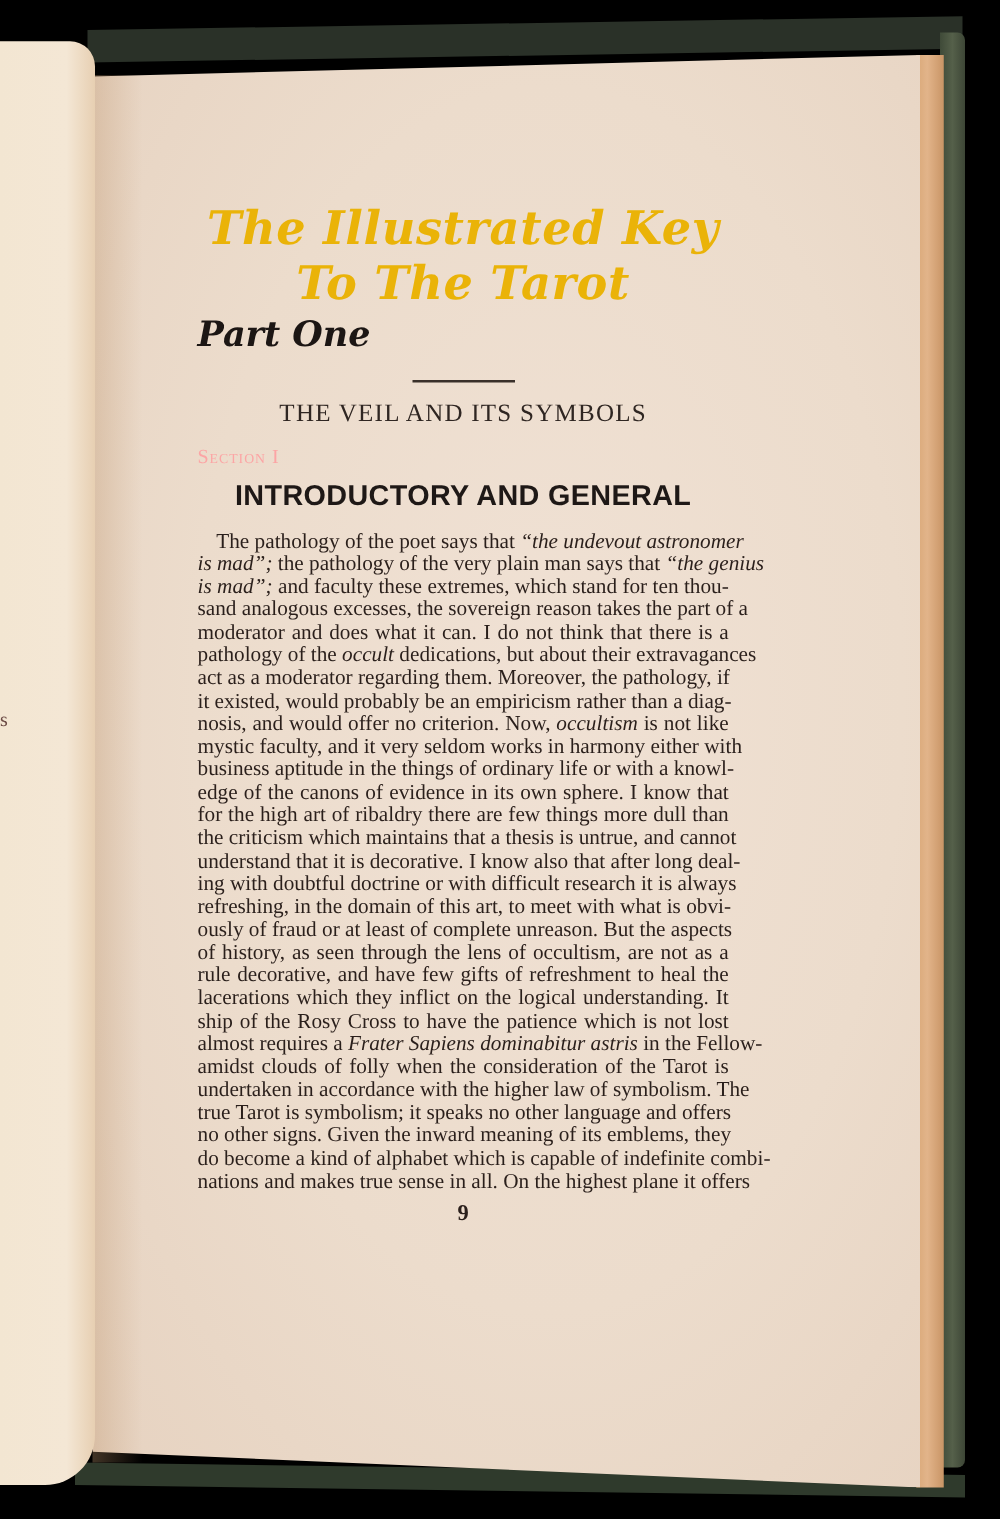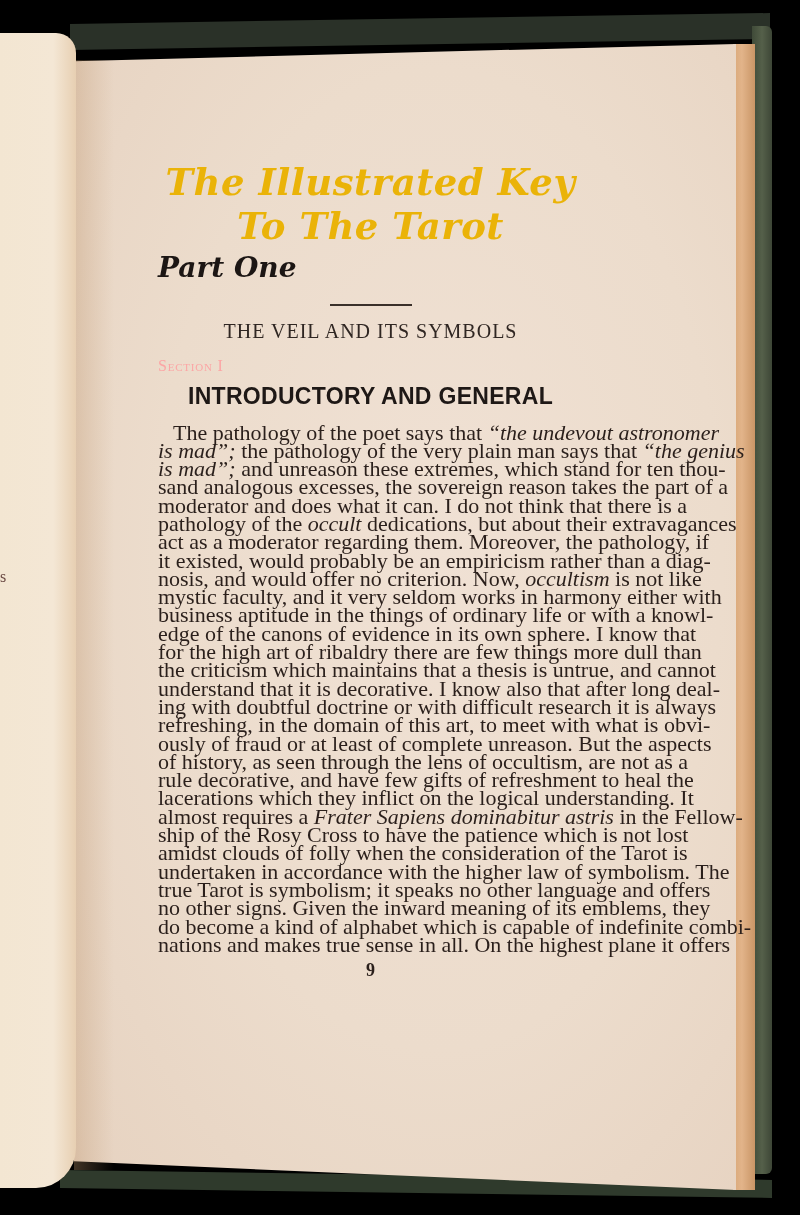--- a/index.html
+++ b/index.html
@@ -65,21 +65,21 @@
   }
   .section {
     text-align:left; font-size:16px; font-variant:small-caps; letter-spacing:0.8px;
     margin-top:14px; color:#fca5a5;
   }
   .intro {
     text-align:center; font-family:"Liberation Sans","DejaVu Sans",sans-serif;
     font-weight:bold; font-size:23px; letter-spacing:0.3px; margin-top:8px; color:#1e1816;
   }
   .body-text {
-    margin-top:14px; font-size:22px; line-height:18.3px; color:#2a1f1b;
+    margin-top:14px; font-size:17px; line-height:18.3px; color:#2a1f1b;
     text-align:justify;
   }
   .line { display:block; white-space:nowrap; text-align:justify; text-align-last:justify; }
   .line.indent { padding-left:15px; }
   i { font-style:italic; }
   .page-number {
     text-align:center; font-size:18px; font-weight:bold; margin-top:6px; color:#2a1f1b;
   }
 </style>
 </head>
@@ -100,41 +100,41 @@
   <div class="bl-title">The Illustrated Key</div>
   <div class="bl-title">To The Tarot</div>
   <div class="bl-part">Part One</div>
   <div class="rule"></div>
   <div class="veil">THE VEIL AND ITS SYMBOLS</div>
   <div class="section">Section I</div>
   <div class="intro">INTRODUCTORY AND GENERAL</div>
   <div class="body-text" id="body-text">
       <span class="line indent"><span>The pathology of the poet says that </span><i>“the undevout astronomer</i></span>
       <span class="line"><i>is mad”;</i><span> the pathology of the very plain man says that </span><i>“the genius</i></span>
-      <span class="line"><i>is mad”;</i><span> and unreason these extremes, which stand for ten thou-</span></span>
+      <span class="line"><i>is mad”;</i><span> and faculty these extremes, which stand for ten thou-</span></span>
       <span class="line"><span>sand analogous excesses, the sovereign reason takes the part of a</span></span>
       <span class="line"><span>moderator and does what it can.  I do not think that there is a</span></span>
       <span class="line"><span>pathology of the </span><i>occult</i><span> dedications, but about their extravagances</span></span>
       <span class="line"><span>act as a moderator regarding them.  Moreover, the pathology, if</span></span>
       <span class="line"><span>it existed, would probably be an empiricism rather than a diag-</span></span>
       <span class="line"><span>nosis, and would offer no criterion.  Now, </span><i>occultism</i><span> is not like</span></span>
       <span class="line"><span>mystic faculty, and it very seldom works in harmony either with</span></span>
       <span class="line"><span>business aptitude in the things of ordinary life or with a knowl-</span></span>
       <span class="line"><span>edge of the canons of evidence in its own sphere.  I know that</span></span>
       <span class="line"><span>for the high art of ribaldry there are few things more dull than</span></span>
       <span class="line"><span>the criticism which maintains that a thesis is untrue, and cannot</span></span>
       <span class="line"><span>understand that it is decorative.  I know also that after long deal-</span></span>
       <span class="line"><span>ing with doubtful doctrine or with difficult research it is always</span></span>
       <span class="line"><span>refreshing, in the domain of this art, to meet with what is obvi-</span></span>
       <span class="line"><span>ously of fraud or at least of complete unreason.  But the aspects</span></span>
       <span class="line"><span>of history, as seen through the lens of occultism, are not as a</span></span>
       <span class="line"><span>rule decorative, and have few gifts of refreshment to heal the</span></span>
       <span class="line"><span>lacerations which they inflict on the logical understanding.  It</span></span>
+      <span class="line"><span>ship of the Rosy Cross to have the patience which is not lost</span></span>
       <span class="line"><span>almost requires a </span><i>Frater Sapiens dominabitur astris</i><span> in the Fellow-</span></span>
-      <span class="line"><span>ship of the Rosy Cross to have the patience which is not lost</span></span>
       <span class="line"><span>amidst clouds of folly when the consideration of the Tarot is</span></span>
       <span class="line"><span>undertaken in accordance with the higher law of symbolism.  The</span></span>
       <span class="line"><span>true Tarot is symbolism; it speaks no other language and offers</span></span>
       <span class="line"><span>no other signs.  Given the inward meaning of its emblems, they</span></span>
       <span class="line"><span>do become a kind of alphabet which is capable of indefinite combi-</span></span>
       <span class="line"><span>nations and makes true sense in all.  On the highest plane it offers</span></span>
     </div>
   <div class="page-number">9</div>
 </div>
 

